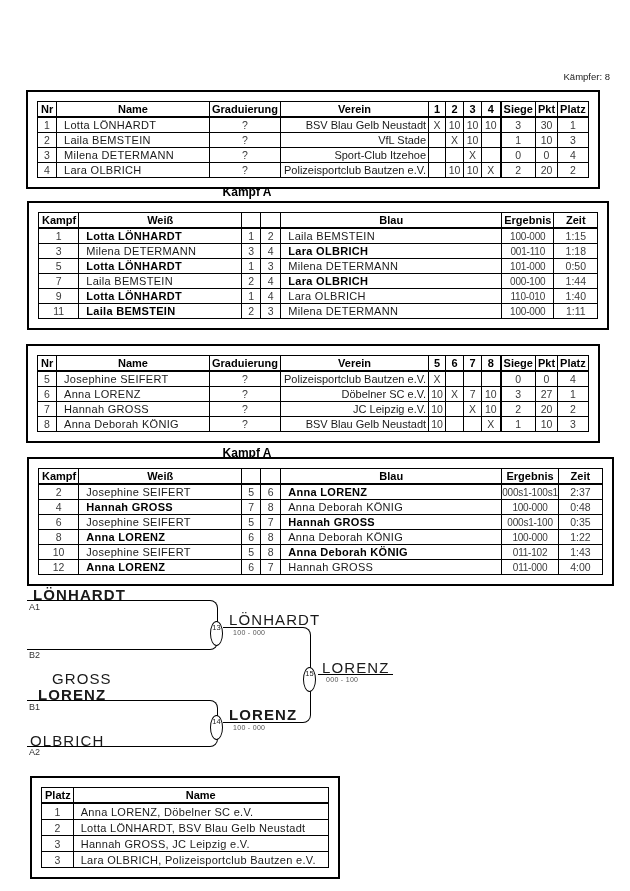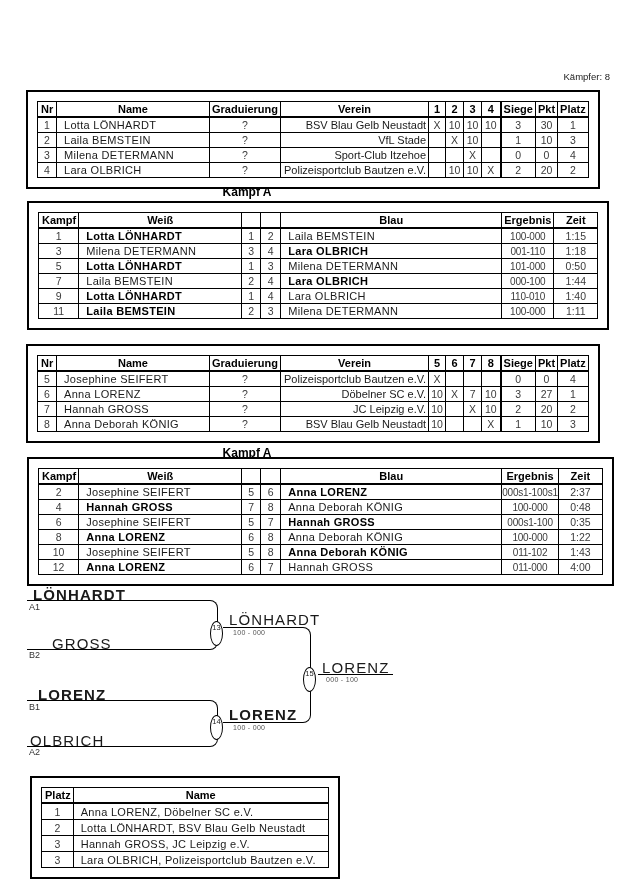--- a/index.html
+++ b/index.html
@@ -384,21 +384,21 @@
             <td class="res">011-000</td>
             <td class="num">4:00</td>
           </tr>
         </tbody>
     </table>
   </div>
 
   <div>
     <div class="br-name bold" style="left:33px;top:586px;">LÖNHARDT</div>
     <div class="br-seed" style="left:29px;top:602px;">A1</div>
-    <div class="br-name" style="left:52px;top:635px;">GROSS</div>
+    <div class="br-name" style="left:52px;top:670px;">GROSS</div>
     <div class="br-seed" style="left:29px;top:650px;">B2</div>
     <div class="br-elbow" style="left:27px;top:600px;width:190px;height:48px;"></div>
 
     <div class="br-name bold" style="left:38px;top:686px;">LORENZ</div>
     <div class="br-seed" style="left:29px;top:702px;">B1</div>
     <div class="br-name" style="left:30px;top:732px;">OLBRICH</div>
     <div class="br-seed" style="left:29px;top:747px;">A2</div>
     <div class="br-elbow" style="left:27px;top:700px;width:190px;height:45px;"></div>
 
     <div class="br-elbow" style="left:223px;top:627px;width:87px;height:94px;"></div>

